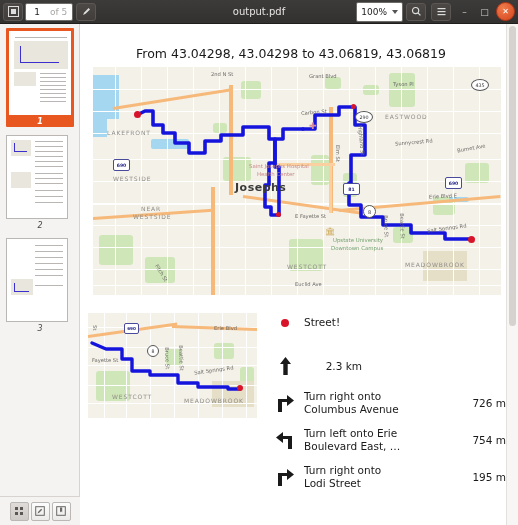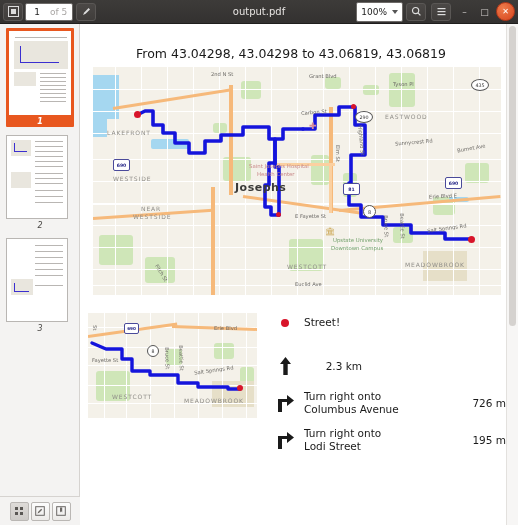--- a/index.html
+++ b/index.html
@@ -412,20 +412,30 @@
           <div class="dir-icon">
             <svg width="20" height="20" viewBox="0 0 20 20">
               <path d="M3 19 V6 H12 V2 L19 7.5 L12 13 V9 H7 V19 Z" fill="#1a1a1a"></path>
             </svg>
           </div>
           <div class="dir-text" style="white-space:pre-line;">Turn right onto
 Columbus Avenue</div>
           <div class="dir-dist">726 m</div>
         </div>
 
+        <div class="dir-row">
+          <div class="dir-icon">
+            <svg width="20" height="20" viewBox="0 0 20 20">
+              <path d="M17 19 V6 H8 V2 L1 7.5 L8 13 V9 H13 V19 Z" fill="#1a1a1a"></path>
+            </svg>
+          </div>
+          <div class="dir-text" style="white-space:pre-line;">Turn left onto Erie
+Boulevard East, …</div>
+          <div class="dir-dist">754 m</div>
+        </div>
 
         <div class="dir-row">
           <div class="dir-icon">
             <svg width="20" height="20" viewBox="0 0 20 20">
               <path d="M3 19 V6 H12 V2 L19 7.5 L12 13 V9 H7 V19 Z" fill="#1a1a1a"></path>
             </svg>
           </div>
           <div class="dir-text" style="white-space:pre-line;">Turn right onto
 Lodi Street</div>
           <div class="dir-dist">195 m</div>

